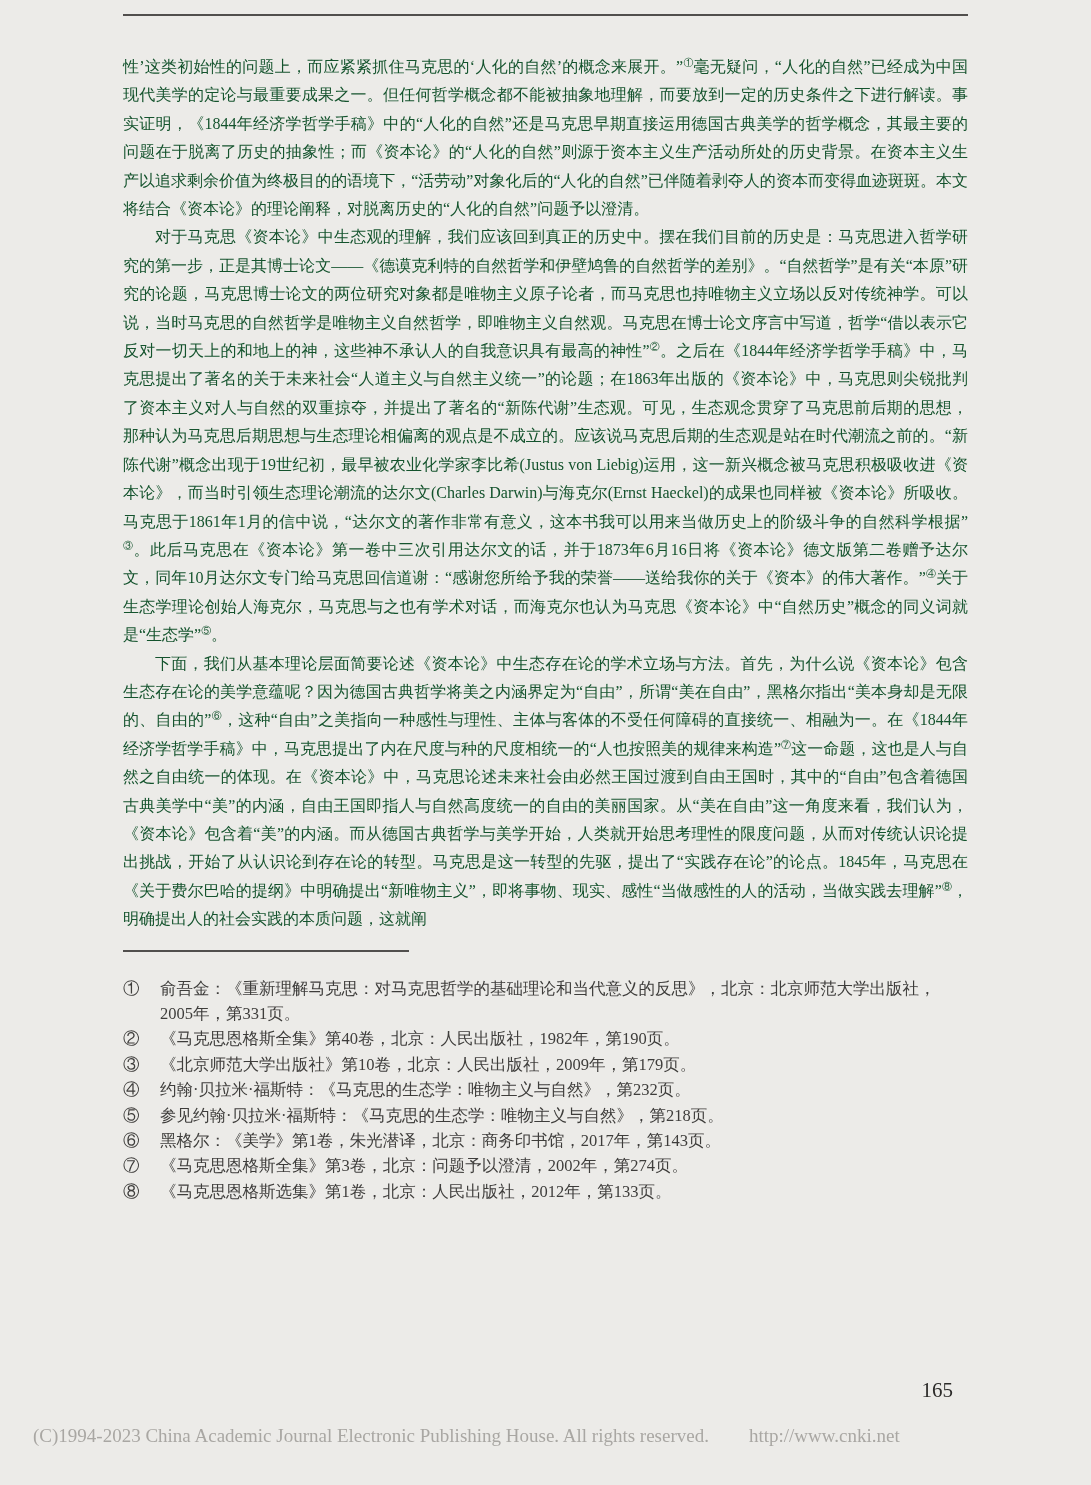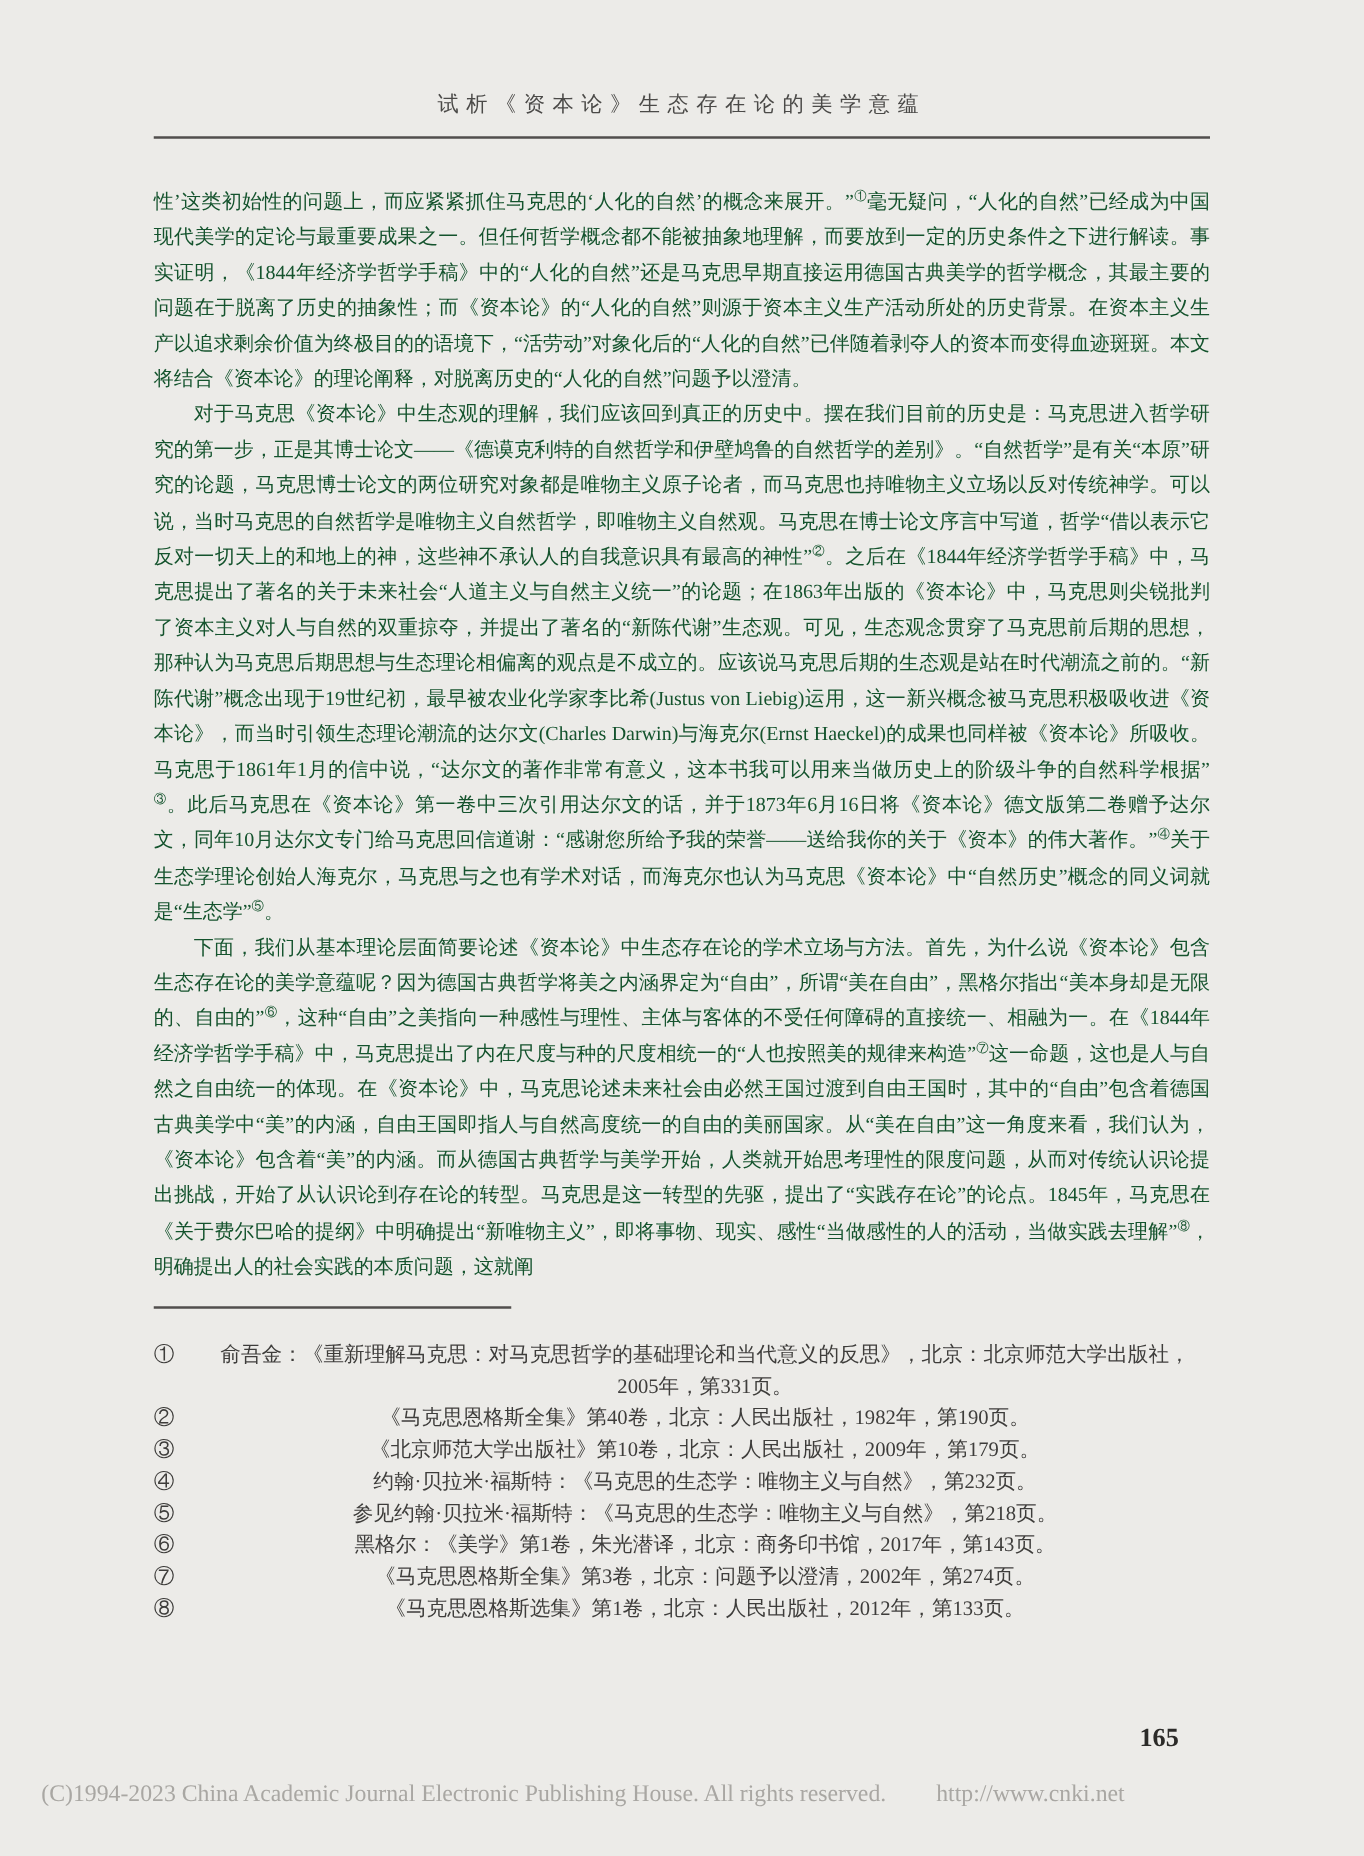--- a/index.html
+++ b/index.html
@@ -66,26 +66,26 @@
     display:flex;
     align-items:flex-start;
     line-height:25.4px;
     margin:0;
   }
   .footnote-marker {
     flex:0 0 auto;
     width:22px;
     margin-right:15px;
   }
-  .footnote-text { flex:1 1 auto;text-align:center; }
+  .footnote-text { flex:1 1 auto; }
   .page-number {
     position:absolute;
     top:1378px;
-    right:148px;
-    font-weight:bold;
+    right:138px;
+    font-weight:normal;
     font-size:21px;
     color:#2c2b29;
   }
   .page-footer {
     position:absolute;
     left:33px;
     top:1425px;
     width:1040px;
     font-size:19px;
     color:#a9a7a3;
@@ -93,21 +93,20 @@
   }
   .page-footer .footer-url { margin-left:40px; }
 </style>
 </head>
 <body>
 
 <div class="page">
 
   <div class="content-col">
 
-    <div class="running-title">试析《资本论》生态存在论的美学意蕴</div>
 
     <hr class="header-rule">
 
     <div class="article-body">
 
         <p class="para">性’这类初始性的问题上，而应紧紧抓住马克思的‘人化的自然’的概念来展开。”<sup class="fn-ref">①</sup>毫无疑问，“人化的自然”已经成为中国现代美学的定论与最重要成果之一。但任何哲学概念都不能被抽象地理解，而要放到一定的历史条件之下进行解读。事实证明，《1844年经济学哲学手稿》中的“人化的自然”还是马克思早期直接运用德国古典美学的哲学概念，其最主要的问题在于脱离了历史的抽象性；而《资本论》的“人化的自然”则源于资本主义生产活动所处的历史背景。在资本主义生产以追求剩余价值为终极目的的语境下，“活劳动”对象化后的“人化的自然”已伴随着剥夺人的资本而变得血迹斑斑。本文将结合《资本论》的理论阐释，对脱离历史的“人化的自然”问题予以澄清。</p>
 
         <p class="para indented">对于马克思《资本论》中生态观的理解，我们应该回到真正的历史中。摆在我们目前的历史是：马克思进入哲学研究的第一步，正是其博士论文——《德谟克利特的自然哲学和伊壁鸠鲁的自然哲学的差别》。“自然哲学”是有关“本原”研究的论题，马克思博士论文的两位研究对象都是唯物主义原子论者，而马克思也持唯物主义立场以反对传统神学。可以说，当时马克思的自然哲学是唯物主义自然哲学，即唯物主义自然观。马克思在博士论文序言中写道，哲学“借以表示它反对一切天上的和地上的神，这些神不承认人的自我意识具有最高的神性”<sup class="fn-ref">②</sup>。之后在《1844年经济学哲学手稿》中，马克思提出了著名的关于未来社会“人道主义与自然主义统一”的论题；在1863年出版的《资本论》中，马克思则尖锐批判了资本主义对人与自然的双重掠夺，并提出了著名的“新陈代谢”生态观。可见，生态观念贯穿了马克思前后期的思想，那种认为马克思后期思想与生态理论相偏离的观点是不成立的。应该说马克思后期的生态观是站在时代潮流之前的。“新陈代谢”概念出现于19世纪初，最早被农业化学家李比希(Justus von Liebig)运用，这一新兴概念被马克思积极吸收进《资本论》，而当时引领生态理论潮流的达尔文(Charles Darwin)与海克尔(Ernst Haeckel)的成果也同样被《资本论》所吸收。马克思于1861年1月的信中说，“达尔文的著作非常有意义，这本书我可以用来当做历史上的阶级斗争的自然科学根据”<sup class="fn-ref">③</sup>。此后马克思在《资本论》第一卷中三次引用达尔文的话，并于1873年6月16日将《资本论》德文版第二卷赠予达尔文，同年10月达尔文专门给马克思回信道谢：“感谢您所给予我的荣誉——送给我你的关于《资本》的伟大著作。”<sup class="fn-ref">④</sup>关于生态学理论创始人海克尔，马克思与之也有学术对话，而海克尔也认为马克思《资本论》中“自然历史”概念的同义词就是“生态学”<sup class="fn-ref">⑤</sup>。</p>
 
         <p class="para indented">下面，我们从基本理论层面简要论述《资本论》中生态存在论的学术立场与方法。首先，为什么说《资本论》包含生态存在论的美学意蕴呢？因为德国古典哲学将美之内涵界定为“自由”，所谓“美在自由”，黑格尔指出“美本身却是无限的、自由的”<sup class="fn-ref">⑥</sup>，这种“自由”之美指向一种感性与理性、主体与客体的不受任何障碍的直接统一、相融为一。在《1844年经济学哲学手稿》中，马克思提出了内在尺度与种的尺度相统一的“人也按照美的规律来构造”<sup class="fn-ref">⑦</sup>这一命题，这也是人与自然之自由统一的体现。在《资本论》中，马克思论述未来社会由必然王国过渡到自由王国时，其中的“自由”包含着德国古典美学中“美”的内涵，自由王国即指人与自然高度统一的自由的美丽国家。从“美在自由”这一角度来看，我们认为，《资本论》包含着“美”的内涵。而从德国古典哲学与美学开始，人类就开始思考理性的限度问题，从而对传统认识论提出挑战，开始了从认识论到存在论的转型。马克思是这一转型的先驱，提出了“实践存在论”的论点。1845年，马克思在《关于费尔巴哈的提纲》中明确提出“新唯物主义”，即将事物、现实、感性“当做感性的人的活动，当做实践去理解”<sup class="fn-ref">⑧</sup>，明确提出人的社会实践的本质问题，这就阐</p>

